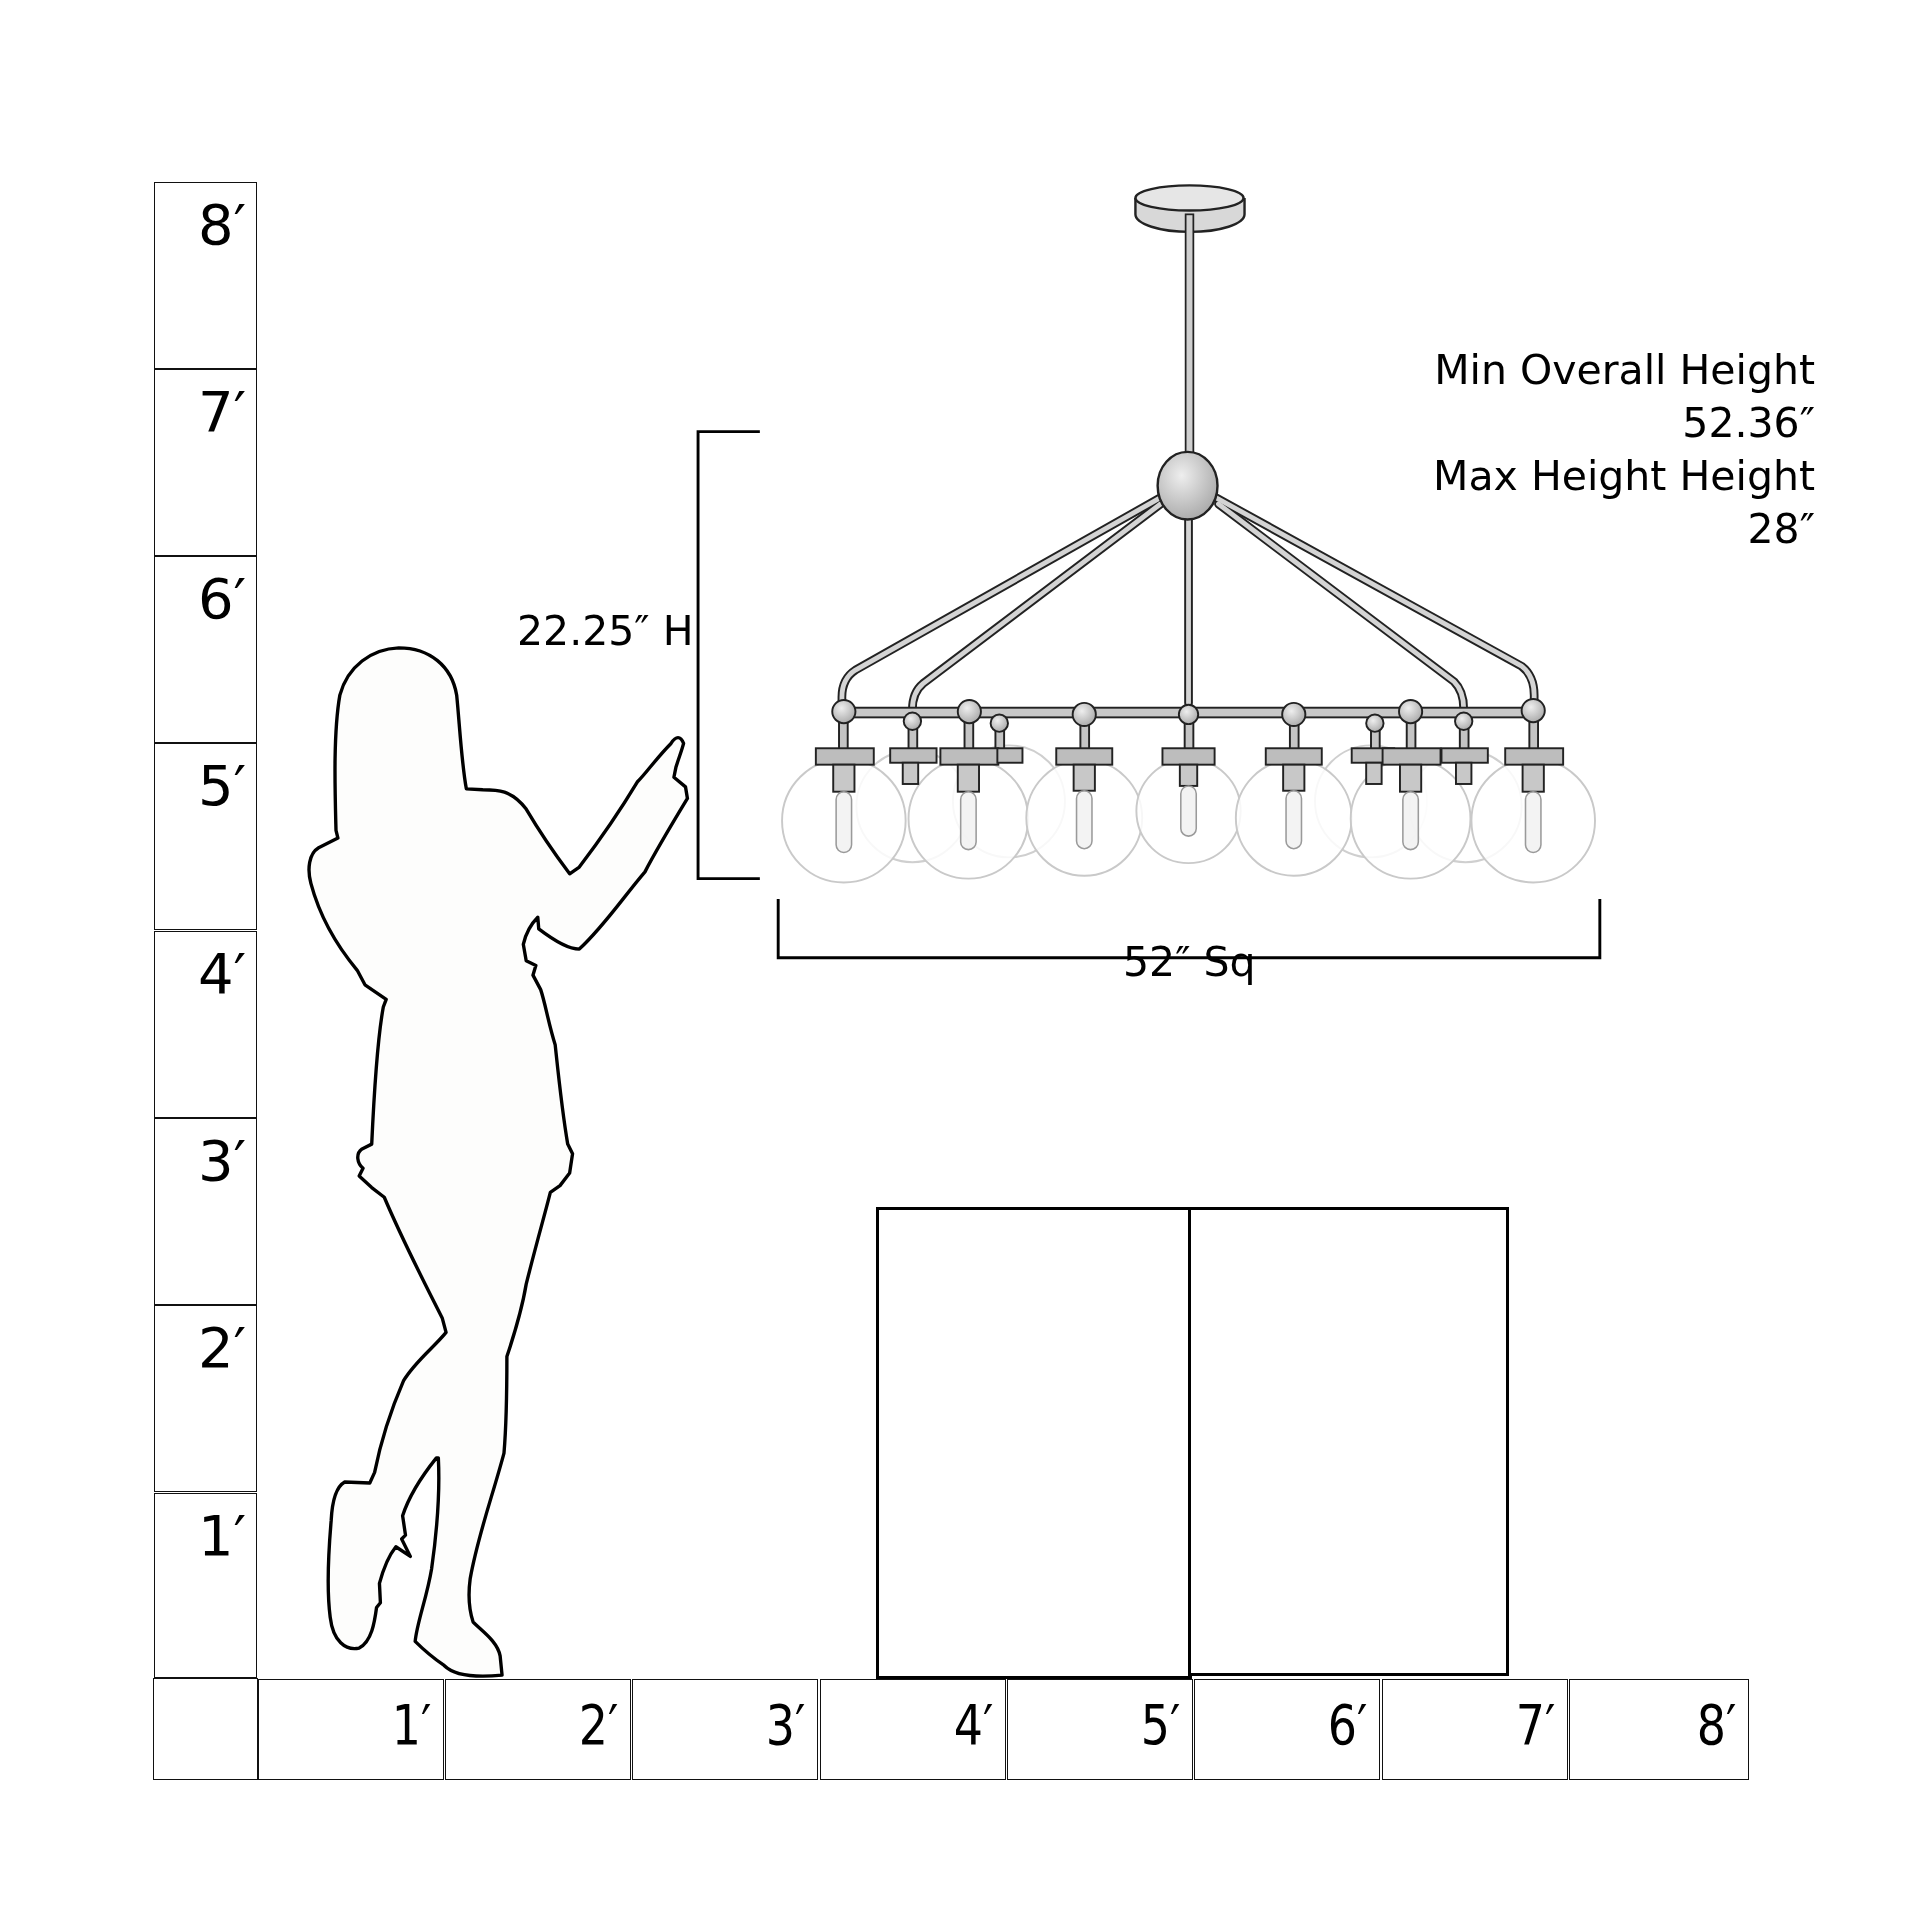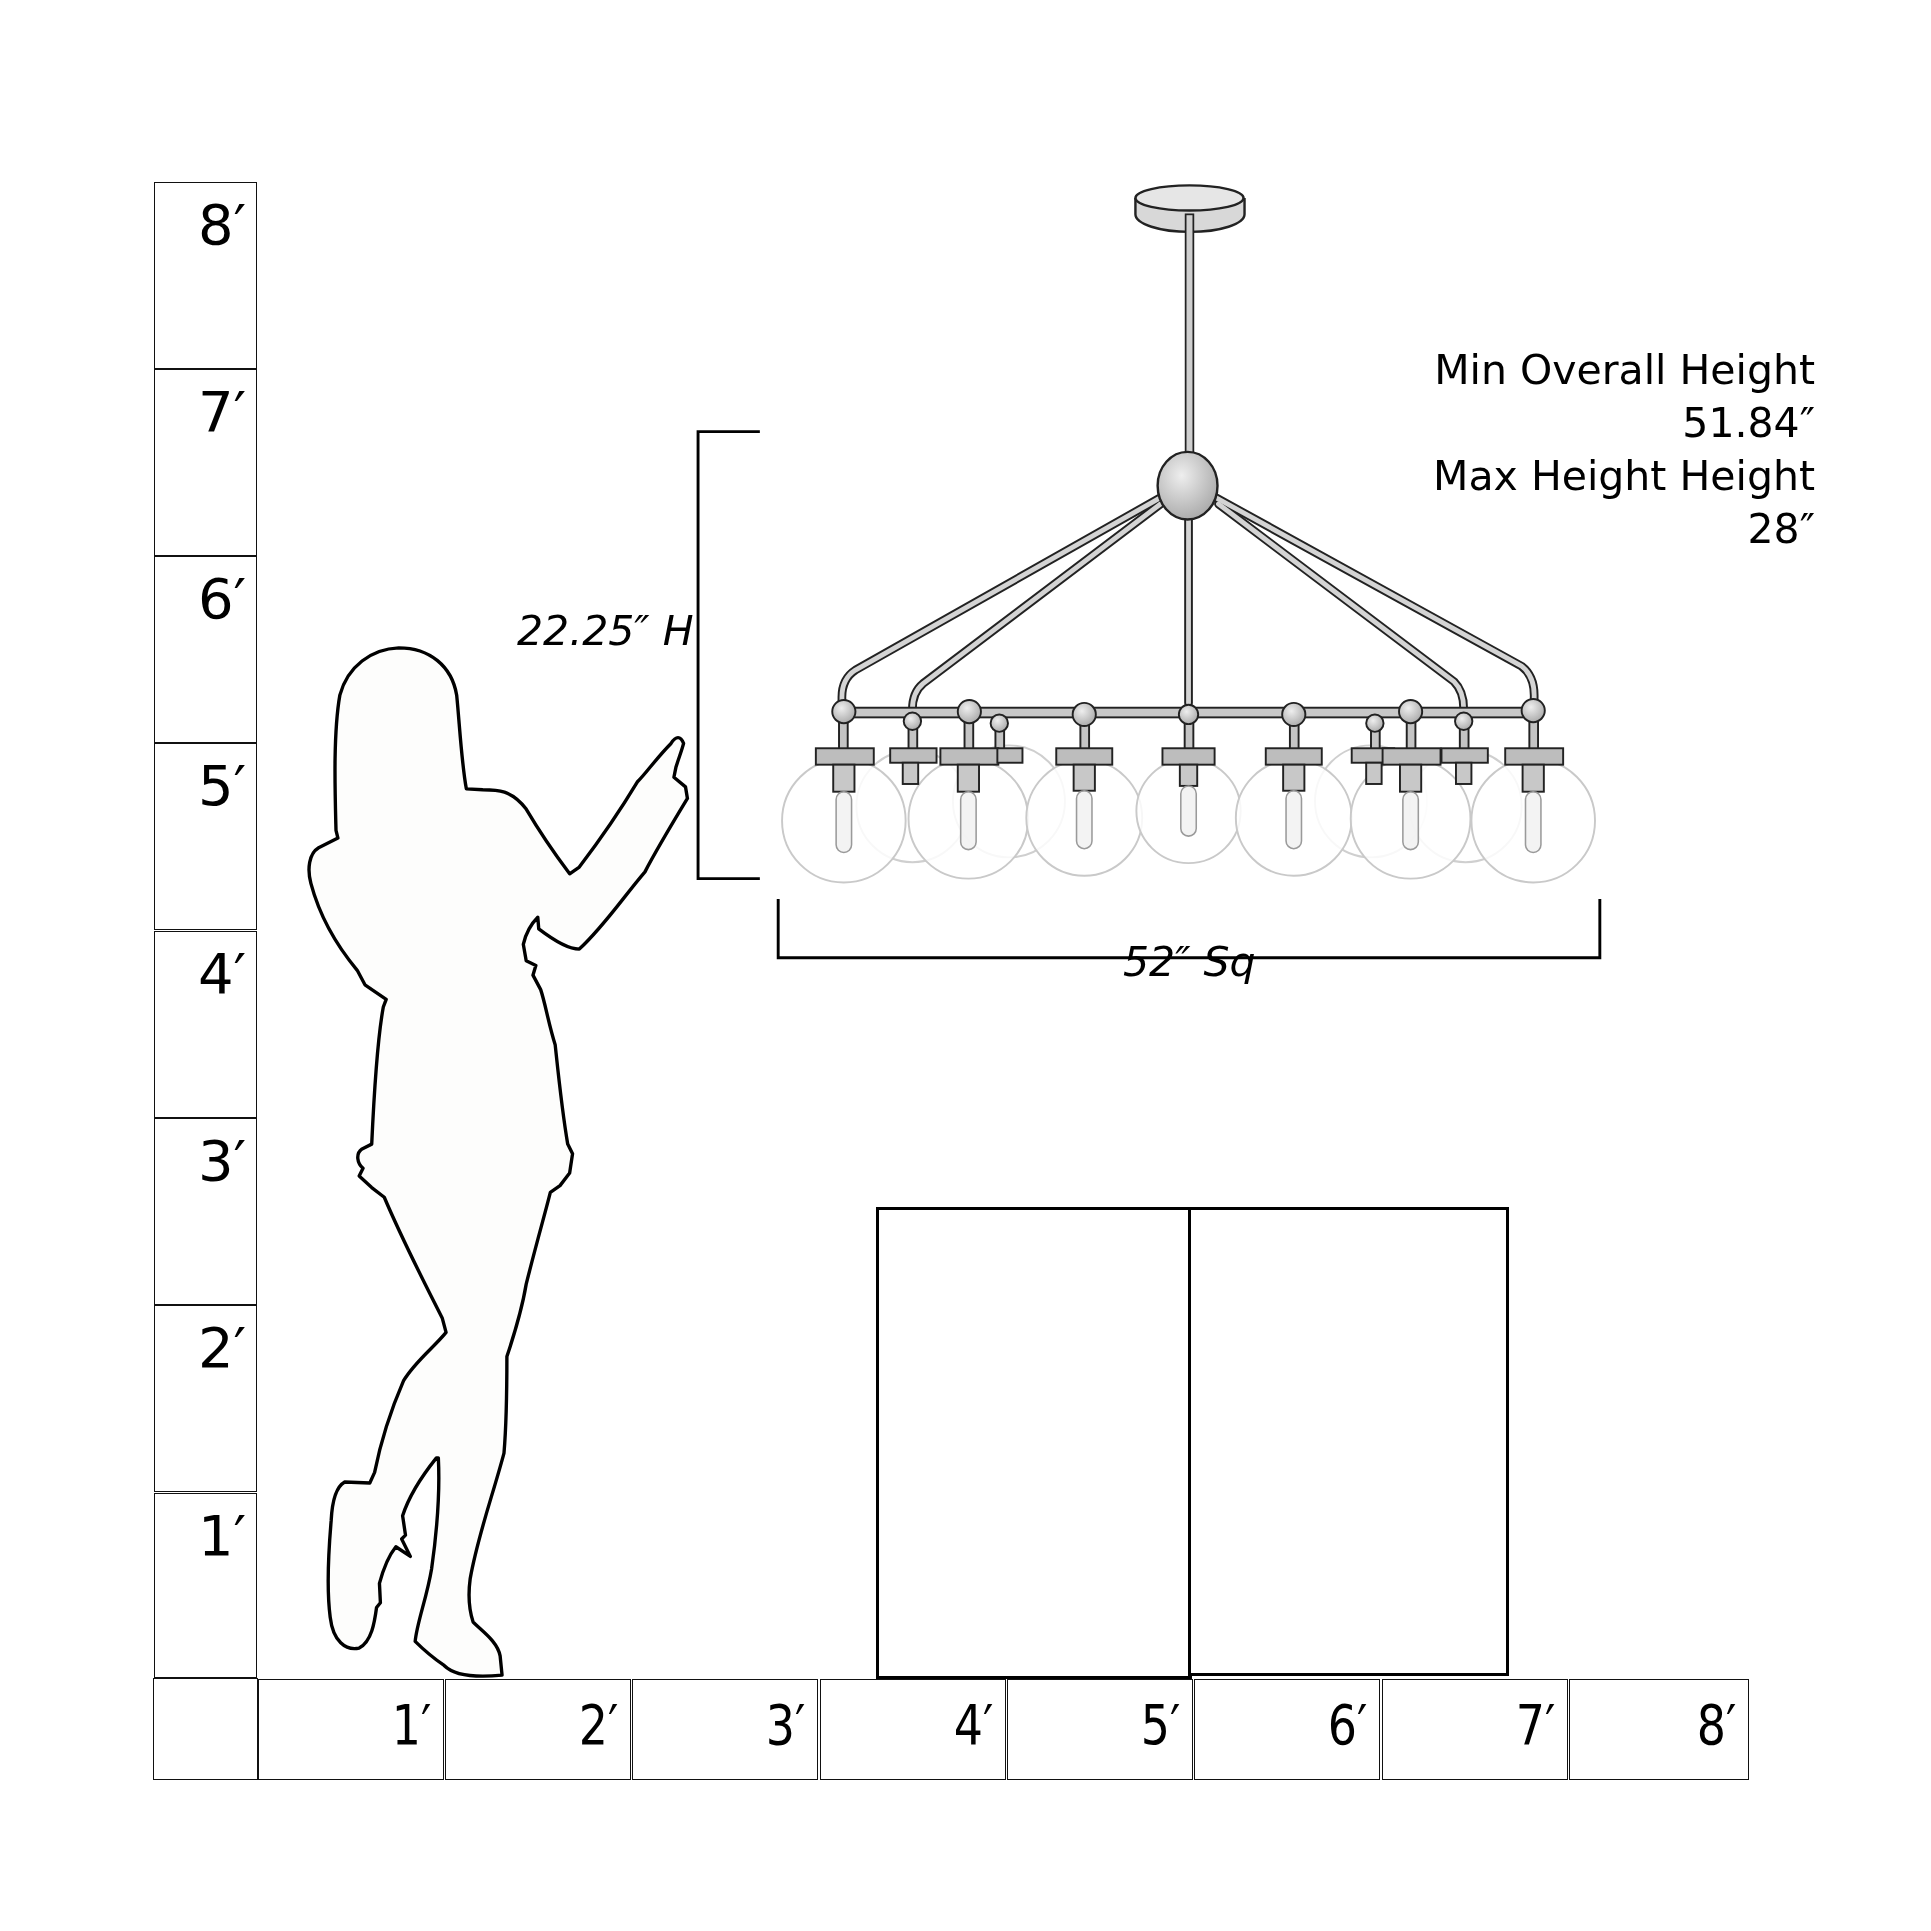--- a/index.html
+++ b/index.html
@@ -3,21 +3,21 @@
 <meta charset="utf-8">
 <style>
   html, body { margin: 0; padding: 0; background: #ffffff; }
   body { width: 1931px; height: 1931px; position: relative; overflow: hidden;
          font-family: "DejaVu Sans", "Liberation Sans", sans-serif; color: #000; }
   #canvas { position: absolute; left: 0; top: 0; width: 1931px; height: 1931px; }
   .ruler-box { position: absolute; box-sizing: border-box; border: 1.9px solid #111; background: #fff; }
   .v-label { position: absolute; right: 9.7px; top: 13.5px; font-size: 56px; line-height: 1; }
   .h-label { position: absolute; right: 11.6px; top: 17.4px; font-size: 56px; line-height: 1;
              transform: scaleX(0.82); transform-origin: right top; }
-  .dim-text { position: absolute; font-size: 41px; line-height: 1; white-space: nowrap; font-style: italic; }
+  .dim-text { position: absolute; font-size: 41px; line-height: 1; white-space: nowrap; }
   .spec { position: absolute; left: 1429px; width: 386px; top: 344px; text-align: right;
           font-size: 41px; line-height: 53px; }
   .spec div { white-space: nowrap; }
   .cabinet { position: absolute; box-sizing: border-box; border: 3.9px solid #000; background: #fff; }
 </style>
 </head>
 <body>
 
 <div id="canvas">
 
@@ -280,19 +280,19 @@
     <g stroke="#000" stroke-width="3" fill="none">
       <path d="M806 931 L806 992 L1657 992 L1657 931"></path>
     </g>
   </svg>
 
   <div class="dim-text" style="left:517px;top:611px;">22.25″ H</div>
   <div class="dim-text" style="left:1123px;top:942px;">52″ Sq</div>
 
   <div class="spec">
     <div>Min Overall Height</div>
-    <div>51.84″</div>
+    <div>52.36″</div>
     <div>Max Height Height</div>
     <div>28″</div>
   </div>
 
 </div>
 
 
 </body></html>

